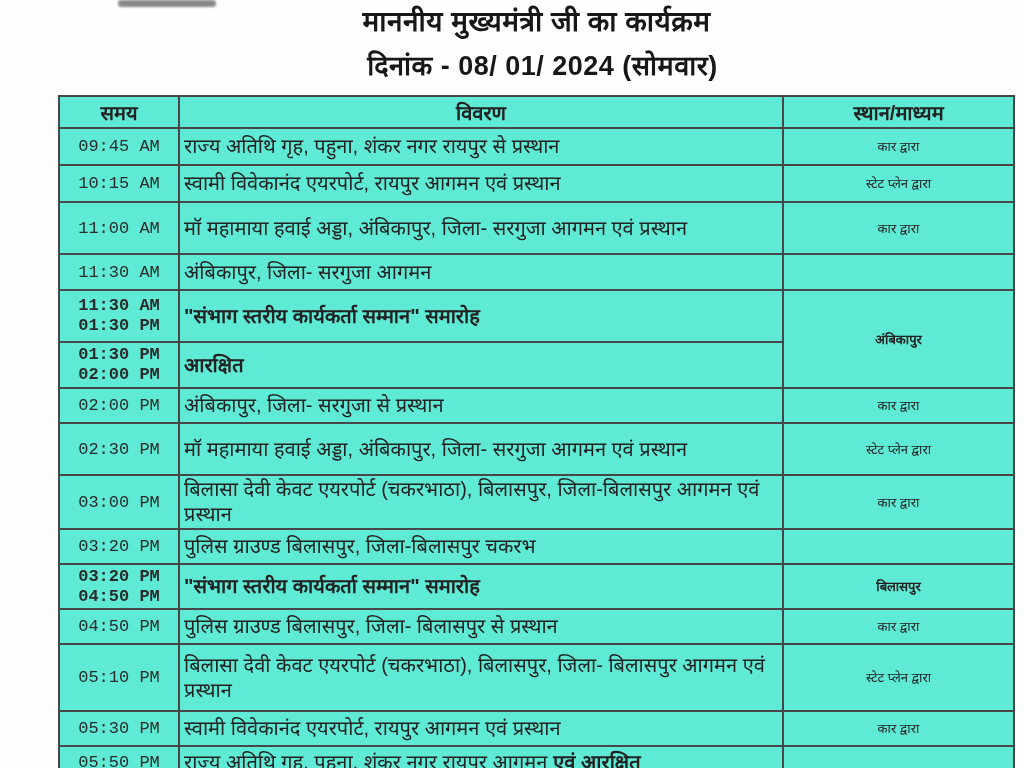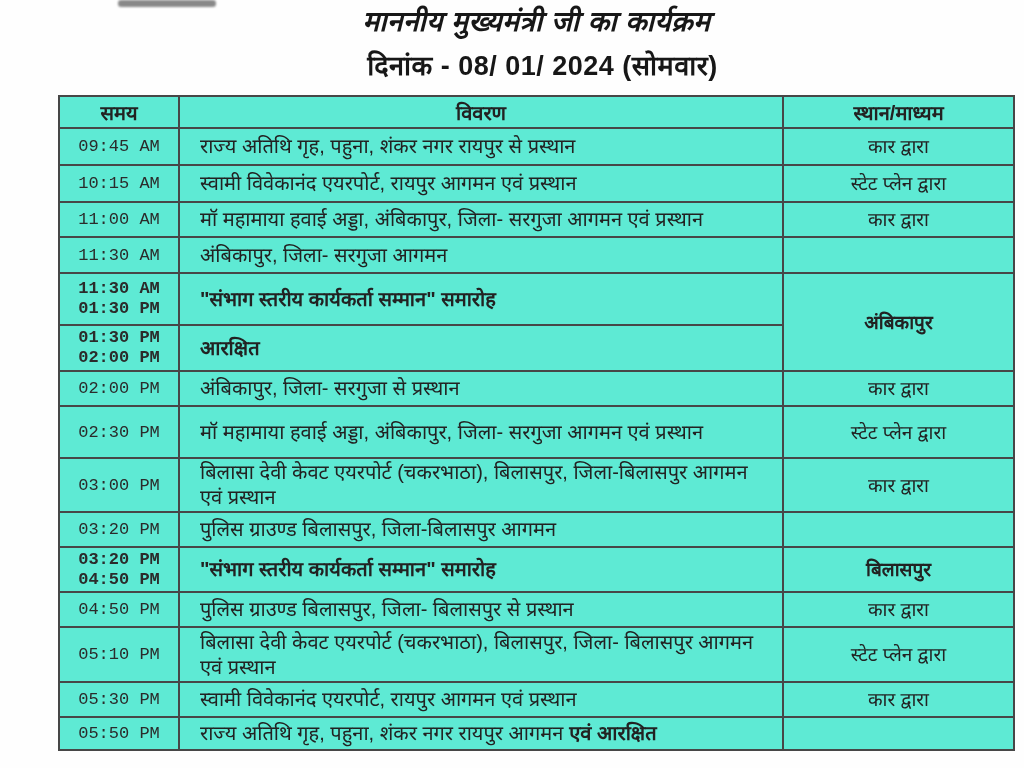--- a/index.html
+++ b/index.html
@@ -10,21 +10,20 @@
     color:#1e1e1e;
   }
   .scan-artifact{
     position:absolute;left:118px;top:0;width:98px;height:7px;
     background:#4a4a4a;opacity:.65;border-radius:3px;filter:blur(1.2px);
   }
   .title{
     position:absolute;top:1px;left:58px;width:957px;
     text-align:center;font-weight:700;font-size:28px;letter-spacing:.5px;
     color:#171717;
-    font-style:italic;
   }
   .date-line{
     position:absolute;top:46px;left:64px;width:957px;
     text-align:center;font-weight:700;font-size:27px;letter-spacing:.5px;
     color:#171717;
   }
   .tbl-wrap{position:absolute;left:58px;top:95px;}
   table{
     border-collapse:collapse;table-layout:fixed;
     background:#5eead4;
@@ -39,29 +38,29 @@
   }
   th{font-weight:700;text-align:center;}
   td.time{
     text-align:center;
     font-family:Liberation Mono, monospace;
     font-size:17px;
     color:#2b2b2b;
     white-space:nowrap;
   }
   td.time div{line-height:20px;}
-  td.desc{text-align:left;line-height:25px;padding-left:20px;}
-  td.place{text-align:center;font-size:19px;line-height:23px;}
+  td.desc{text-align:left;line-height:25px;padding-left:4px;}
+  td.place{text-align:center;font-size:13px;line-height:23px;}
   tr.bold-row td{font-weight:700;}
   td.time.b{font-weight:700;font-size:17px;}
   .desc-b{margin-left:6px;font-weight:700;}
   
   .h32{height:32px}.h33{height:33px}.h35{height:35px}.h36{height:36px}
   .h37{height:37px}.h45{height:45px}.h46{height:46px}.h52{height:52px}
-  .h53{height:35px}.h55{height:55px}
+  .h53{height:52px}.h55{height:67px}
 </style>
 </head>
 <body>
 
 <div class="scan-artifact"></div>
 
 <div class="title">माननीय मुख्यमंत्री जी का कार्यक्रम</div>
 <div class="date-line">दिनांक - 08/ 01/ 2024 (सोमवार)</div>
 
 <div class="tbl-wrap">
@@ -132,21 +131,21 @@
   </tr>
 
   <tr class="h53">
     <td class="time">03:00 PM</td>
     <td class="desc">बिलासा देवी केवट एयरपोर्ट (चकरभाठा), बिलासपुर, जिला-बिलासपुर आगमन एवं प्रस्थान</td>
     <td class="place">कार द्वारा</td>
   </tr>
 
   <tr class="h35">
     <td class="time">03:20 PM</td>
-    <td class="desc">पुलिस ग्राउण्ड बिलासपुर, जिला-बिलासपुर आगमन</td>
+    <td class="desc">पुलिस ग्राउण्ड बिलासपुर, जिला-बिलासपुर चकरभ</td>
     <td class="place"></td>
   </tr>
 
   <tr class="h45 bold-row">
     <td class="time b">
       <div>03:20 PM</div>
       <div>04:50 PM</div>
     </td>
     <td class="desc">"संभाग स्तरीय कार्यकर्ता सम्मान" समारोह</td>
     <td class="place">बिलासपुर</td>

